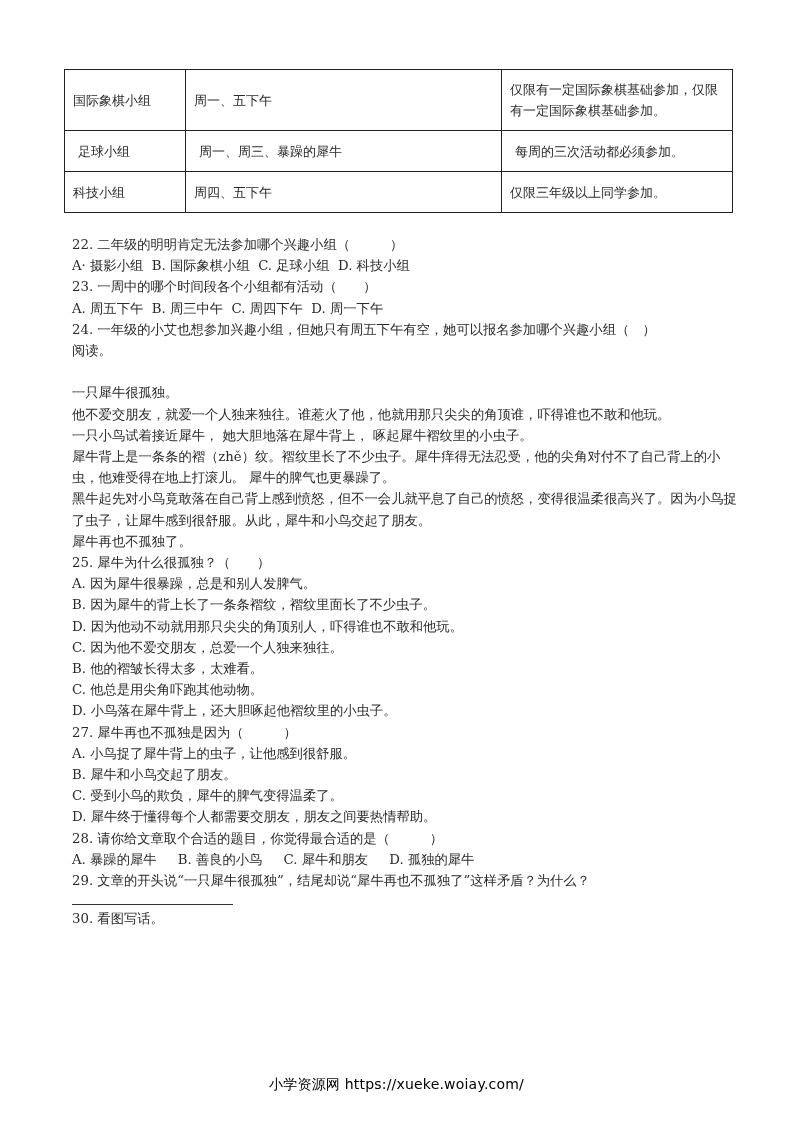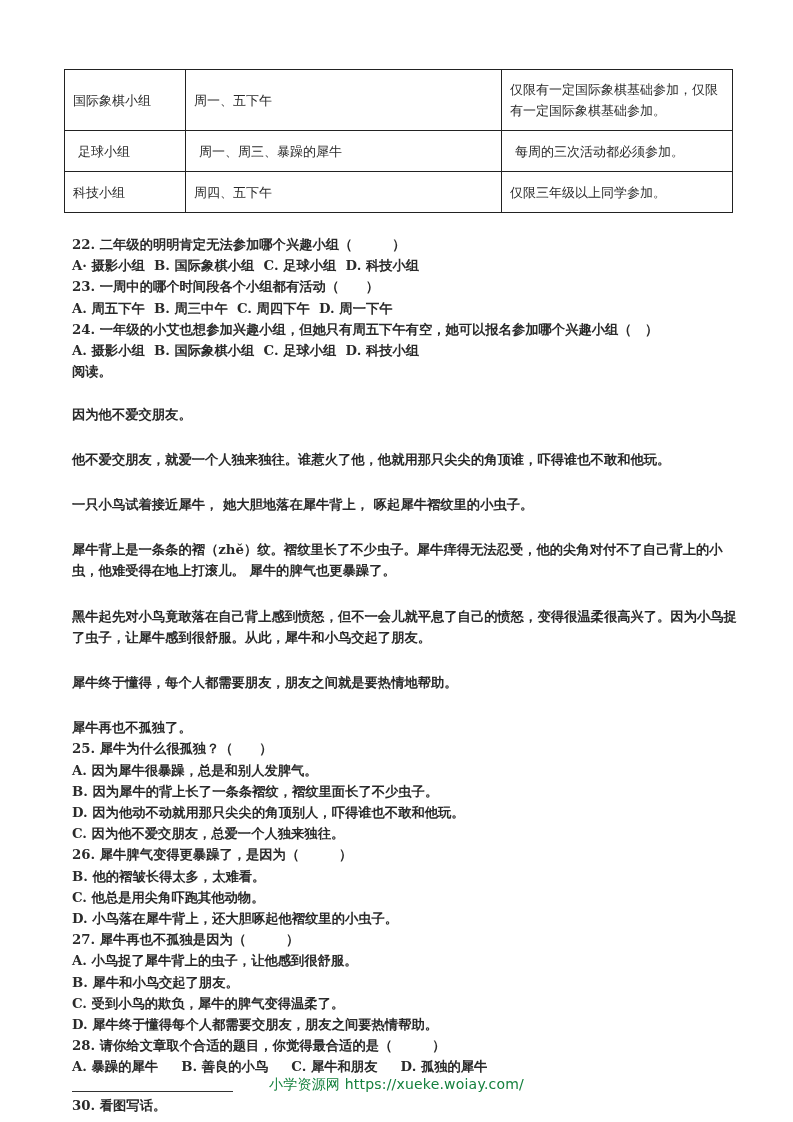--- a/index.html
+++ b/index.html
@@ -25,34 +25,34 @@
   .club-table col.c1 { width: 121px; }
   .club-table col.c2 { width: 316px; }
   .club-table col.c3 { width: 231px; }
   .club-table tr.r1 td { height: 60px; }
   .club-table tr.r2 td { height: 40px; padding-left: 13px; }
   .club-table tr.r3 td { height: 40px; }
 
   
   .content {
     position: absolute; left: 72px; top: 226px; width: 670px;
-    font-size: 13.3px; line-height: 21.2px; font-weight: bold;
+    font-size: 13.3px; line-height: 21.2px;
   }
   .line { white-space: pre; min-height: 21.2px; }
-  .para { white-space: normal; margin-top: 24px; }
+  .para { white-space: normal; }
   .blank { height: 21.2px; }
   .rule {
     width: 161px; height: 0; border-top: 1px solid #333;
     margin: 13px 0 3px 0;
   }
 
   .footer {
     position: absolute; left: 0; width: 793px; top: 1068px;
     text-align: center; font-family: "DejaVu Sans", "Liberation Sans", sans-serif;
-    font-size: 14px; color: #15803d; letter-spacing: 0.2px;
+    font-size: 14px; color: #000000; letter-spacing: 0.2px;
   }
 </style>
 </head>
 <body>
 
 <div class="page">
 
   <table class="club-table">
     <colgroup>
         <col class="c1">
@@ -78,51 +78,49 @@
   </tbody>
     </table>
 
   <div class="content">
 
     <div class="line">22. 二年级的明明肯定无法参加哪个兴趣小组（　　　）</div>
     <div class="line">A· 摄影小组  B. 国际象棋小组  C. 足球小组  D. 科技小组</div>
     <div class="line">23. 一周中的哪个时间段各个小组都有活动（　　）</div>
     <div class="line">A. 周五下午  B. 周三中午  C. 周四下午  D. 周一下午</div>
     <div class="line">24. 一年级的小艾也想参加兴趣小组，但她只有周五下午有空，她可以报名参加哪个兴趣小组（　）</div>
-    <div class="line">A. 摄影小组  B. 国际象棋小组  C. 足球小组  D. 科技小组</div>
 
     <div class="line">阅读。</div>
     <div class="blank"></div>
-    <div class="line">因为他不爱交朋友。</div>
+    <div class="line">一只犀牛很孤独。</div>
     <div class="para">他不爱交朋友，就爱一个人独来独往。谁惹火了他，他就用那只尖尖的角顶谁，吓得谁也不敢和他玩。</div>
     <div class="para">一只小鸟试着接近犀牛， 她大胆地落在犀牛背上， 啄起犀牛褶纹里的小虫子。</div>
     <div class="para">犀牛背上是一条条的褶（zhě）纹。褶纹里长了不少虫子。犀牛痒得无法忍受，他的尖角对付不了自己背上的小虫，他难受得在地上打滚儿。 犀牛的脾气也更暴躁了。</div>
     <div class="para">黑牛起先对小鸟竟敢落在自己背上感到愤怒，但不一会儿就平息了自己的愤怒，变得很温柔很高兴了。因为小鸟捉了虫子，让犀牛感到很舒服。从此，犀牛和小鸟交起了朋友。</div>
-    <div class="para">犀牛终于懂得，每个人都需要朋友，朋友之间就是要热情地帮助。</div>
     <div class="para">犀牛再也不孤独了。</div>
 
     <div class="line">25. 犀牛为什么很孤独？（　　）</div>
     <div class="line">A. 因为犀牛很暴躁，总是和别人发脾气。</div>
     <div class="line">B. 因为犀牛的背上长了一条条褶纹，褶纹里面长了不少虫子。</div>
     <div class="line">D. 因为他动不动就用那只尖尖的角顶别人，吓得谁也不敢和他玩。</div>
     <div class="line">C. 因为他不爱交朋友，总爱一个人独来独往。</div>
 
-    <div class="line">26. 犀牛脾气变得更暴躁了，是因为（　　　）</div>
     <div class="line">B. 他的褶皱长得太多，太难看。</div>
     <div class="line">C. 他总是用尖角吓跑其他动物。</div>
     <div class="line">D. 小鸟落在犀牛背上，还大胆啄起他褶纹里的小虫子。</div>
 
     <div class="line">27. 犀牛再也不孤独是因为（　　　）</div>
     <div class="line">A. 小鸟捉了犀牛背上的虫子，让他感到很舒服。</div>
     <div class="line">B. 犀牛和小鸟交起了朋友。</div>
     <div class="line">C. 受到小鸟的欺负，犀牛的脾气变得温柔了。</div>
     <div class="line">D. 犀牛终于懂得每个人都需要交朋友，朋友之间要热情帮助。</div>
 
     <div class="line">28. 请你给文章取个合适的题目，你觉得最合适的是（　　　）</div>
     <div class="line">A. 暴躁的犀牛     B. 善良的小鸟     C. 犀牛和朋友     D. 孤独的犀牛</div>
 
+    <div class="line">29. 文章的开头说“一只犀牛很孤独”，结尾却说“犀牛再也不孤独了”这样矛盾？为什么？</div>
     <div class="rule"></div>
 
     <div class="line">30. 看图写话。</div>
   </div>
 
   <div class="footer">小学资源网 https://xueke.woiay.com/</div>
 </div>
 
 </body></html>

